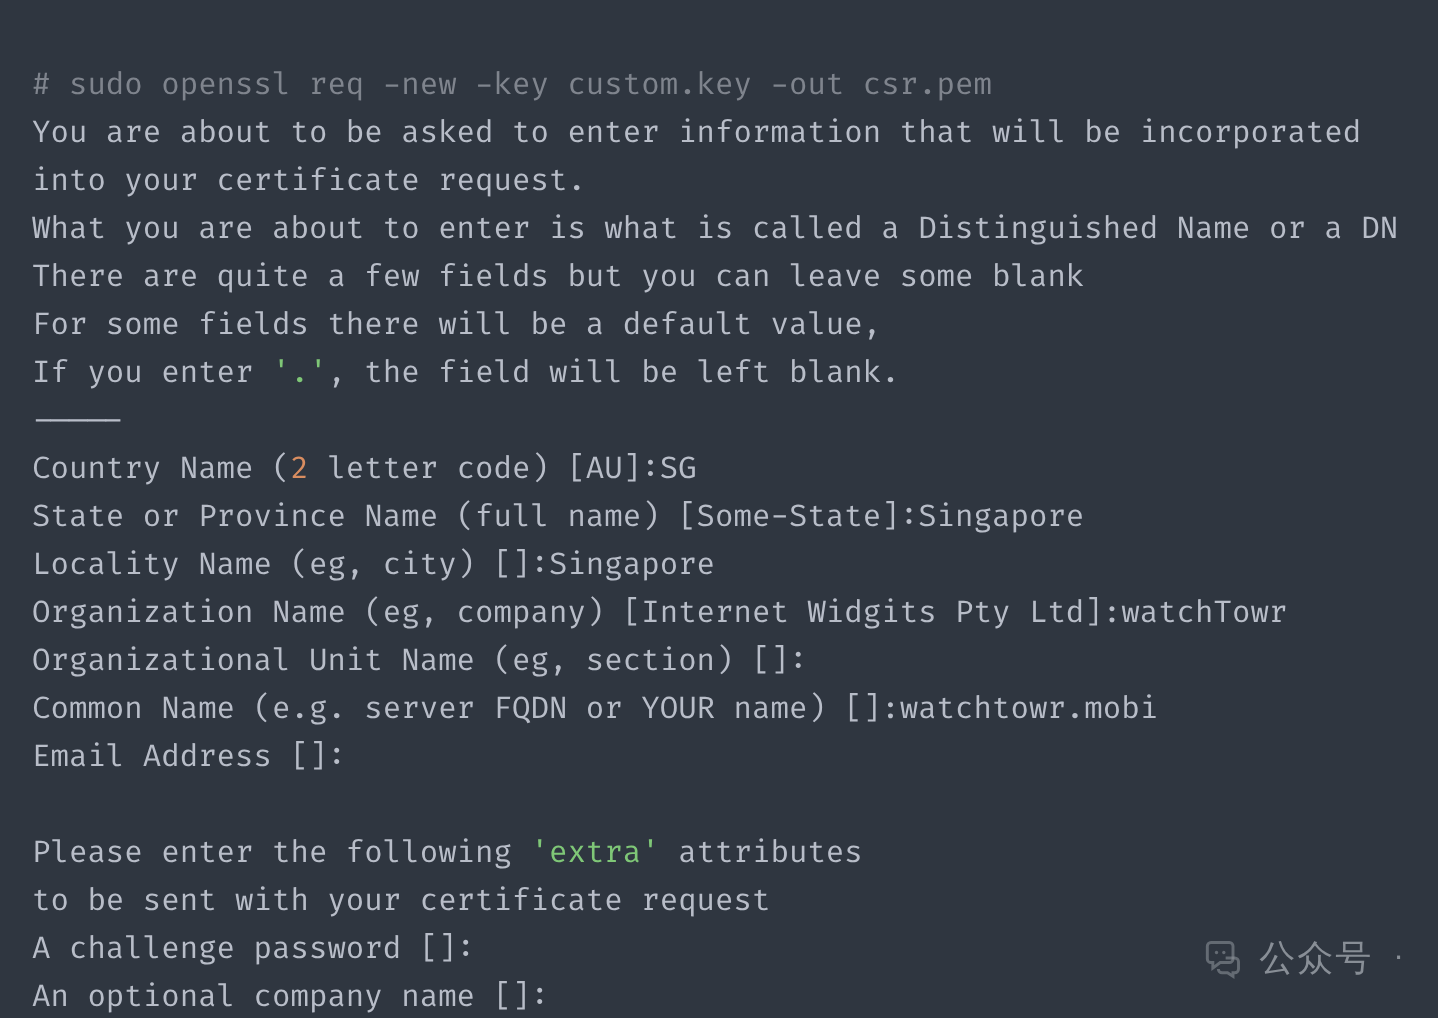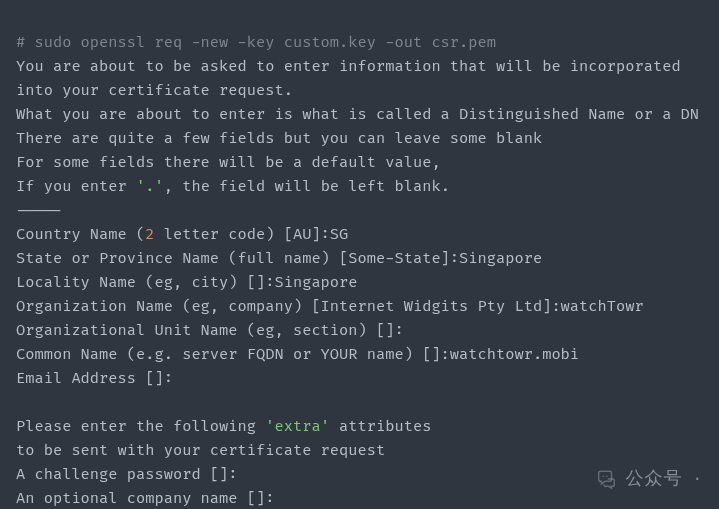--- a/index.html
+++ b/index.html
@@ -25,21 +25,21 @@
   .num   { color: #d98d60; }  
   .plain { color: #b8bdc8; }
   .watermark {
     position: absolute;
     right: 14px;
     bottom: 18px;
     display: flex;
     align-items: center;
     gap: 8px;
     color: rgba(210, 215, 220, 0.55);
-    font-family: Liberation Mono, monospace;
+    font-family: Liberation Sans, sans-serif;
     font-size: 18px;
     letter-spacing: 1px;
     pointer-events: none;
   }
   .watermark .bubble {
     width: 22px;
     height: 22px;
     opacity: 0.6;
   }
   .watermark .dot {

